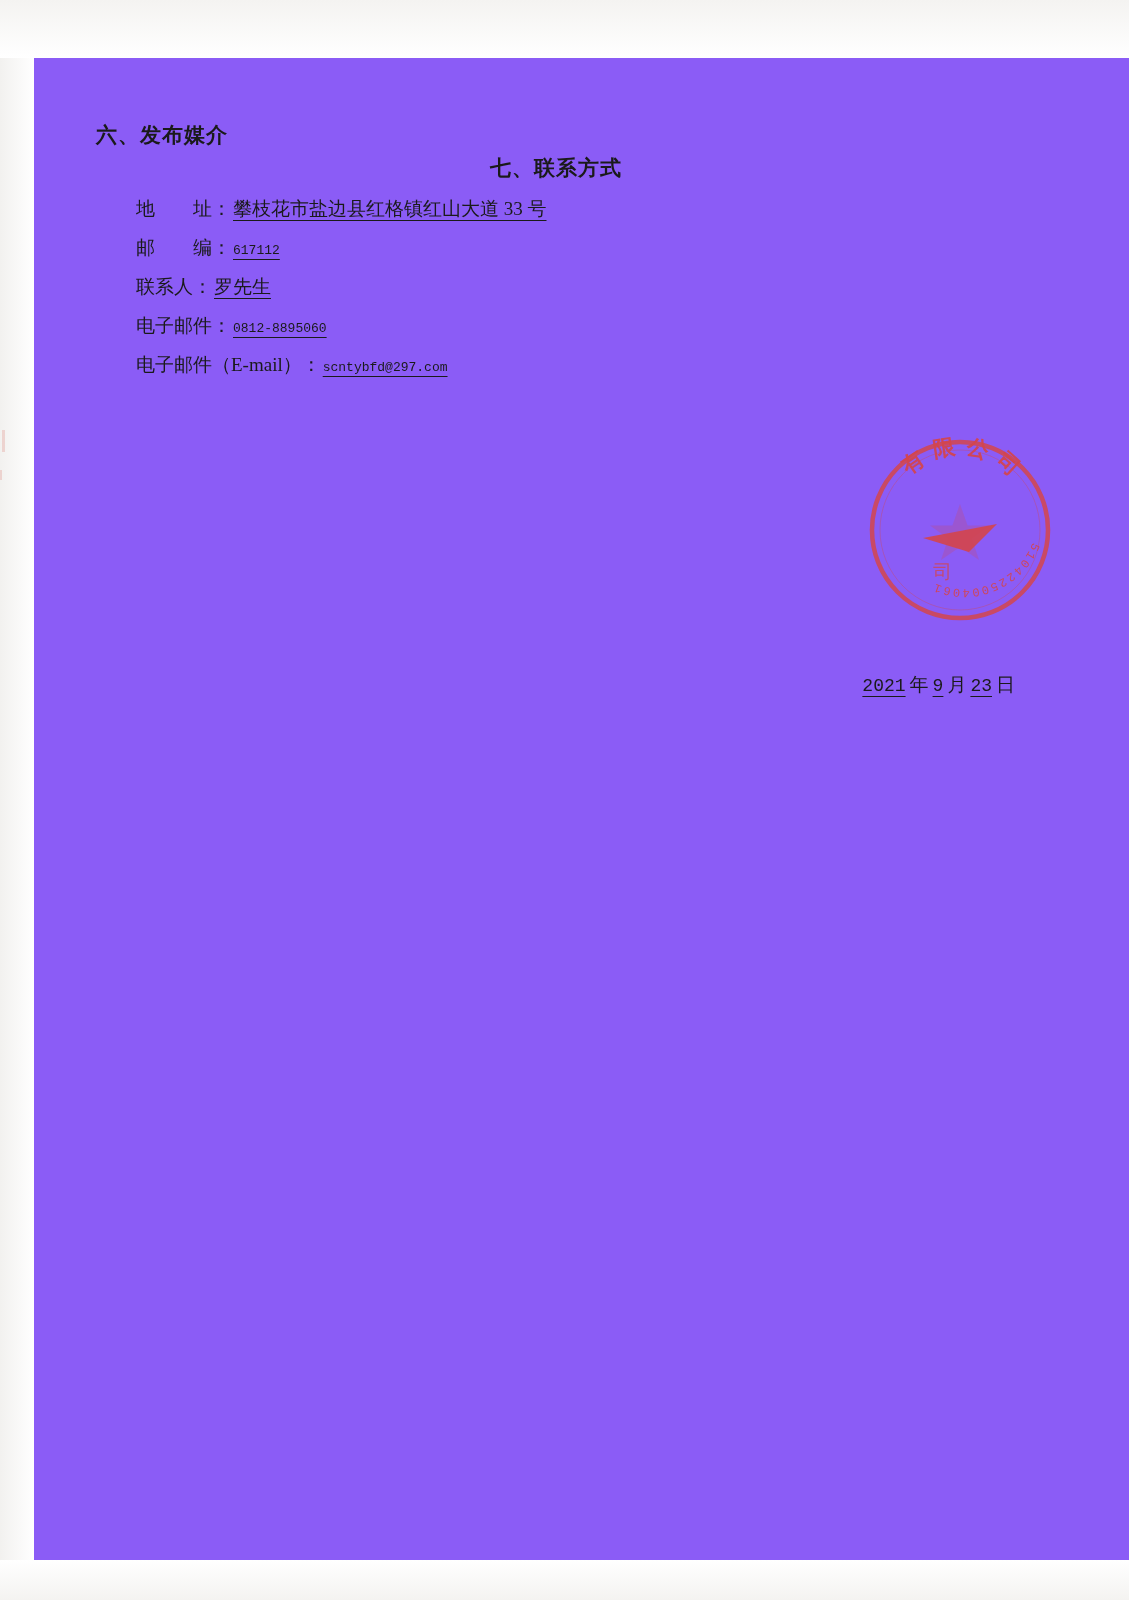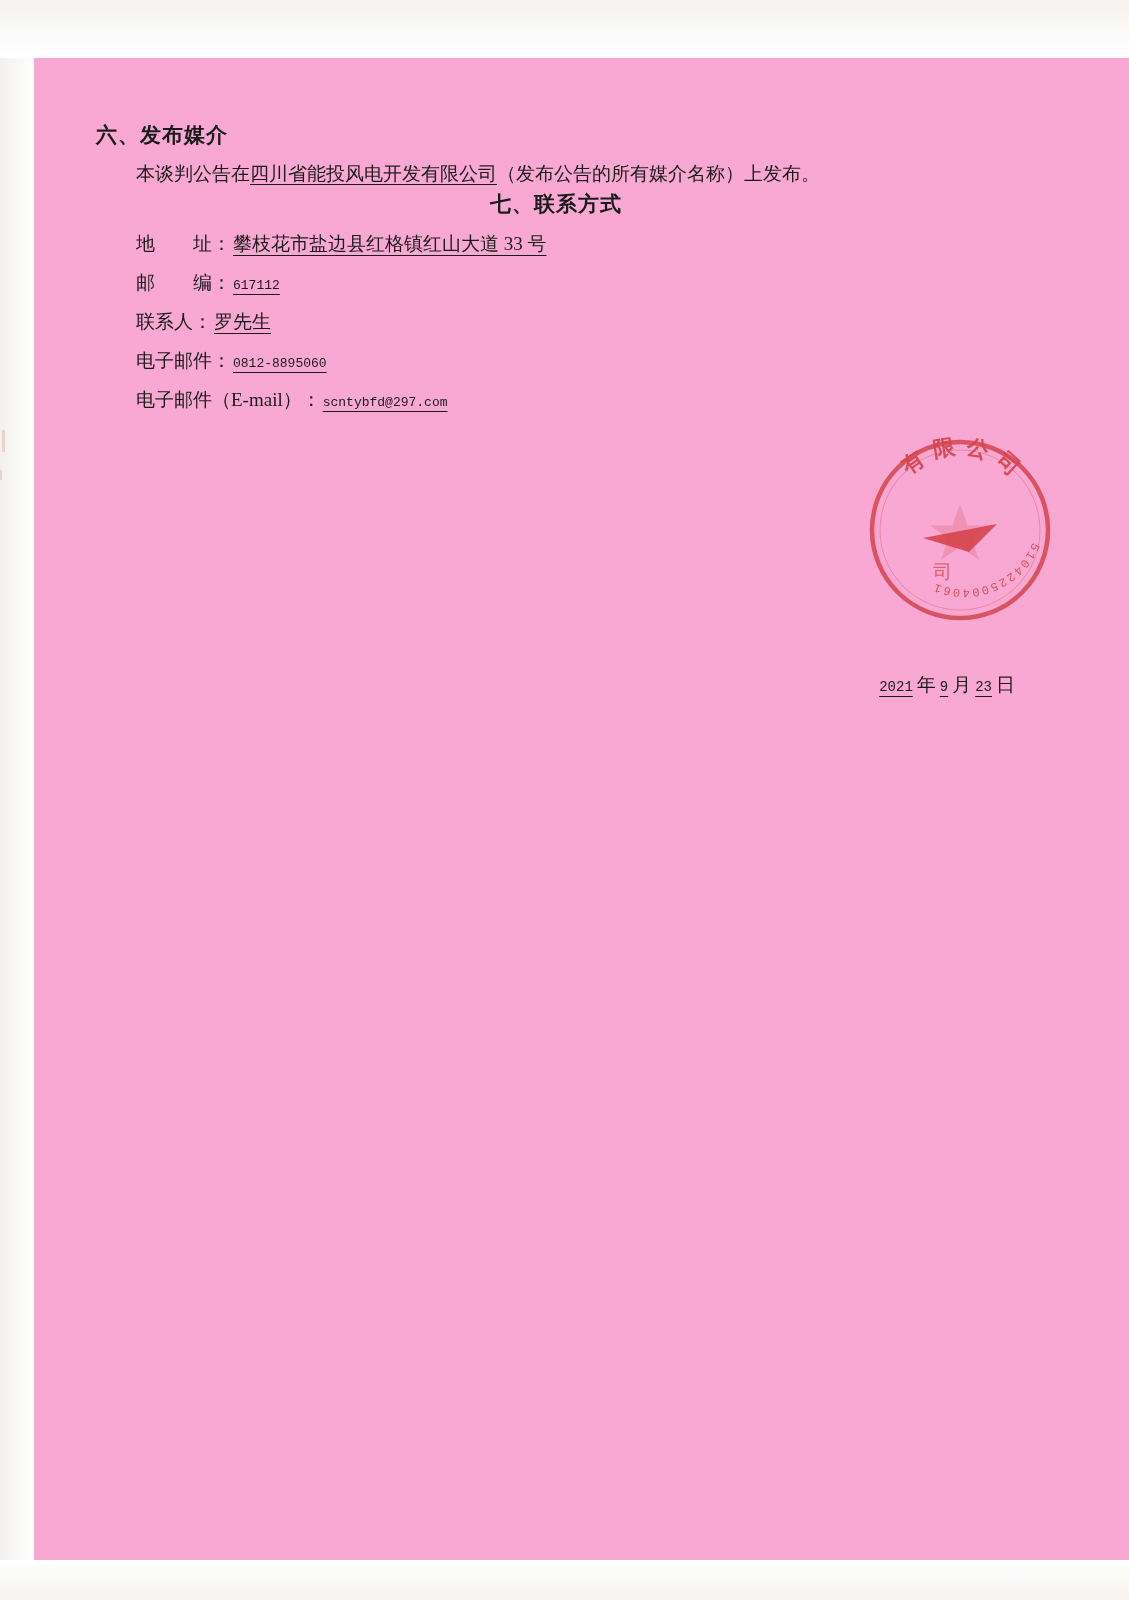--- a/index.html
+++ b/index.html
@@ -4,21 +4,21 @@
 <style>
   html, body {
     margin: 0;
     padding: 0;
     background: #ffffff;
   }
   .page {
     position: relative;
     width: 1129px;
     height: 1600px;
-    background: #f9a8d4;
+    background: #8b5cf6;
     overflow: hidden;
     font-family: "Liberation Serif", "DejaVu Serif", serif;
     color: #1a1a1a;
   }
   
   .scan-edge-left {
     position: absolute;
     left: 0; top: 0;
     width: 34px; height: 100%;
     background: linear-gradient(to right, #f2f1ef 0%, #ffffff 100%);
@@ -109,21 +109,21 @@
 
   .date-line {
     position: absolute;
     right: 112px;
     top: 672px;
     font-size: 19px;
     white-space: nowrap;
   }
   .date-num {
     font-family: "Liberation Mono", "DejaVu Sans Mono", monospace;
-    font-size: 14px;
+    font-size: 18px;
     text-decoration: underline;
     text-underline-offset: 5px;
     padding: 0 2px;
   }
   .date-unit {
     padding: 0 2px;
   }
 
   
   .seal {
@@ -144,23 +144,20 @@
   <div class="scan-edge-left"></div>
   <div class="scan-edge-top"></div>
   <div class="scan-edge-bottom"></div>
   <div class="scan-speck" style="left:2px; top:430px; width:3px; height:22px;"></div>
   <div class="scan-speck" style="left:0px; top:470px; width:2px; height:10px;"></div>
 
   <div class="content">
 
     <h2 class="section">六、发布媒介</h2>
 
-    <p class="para">
-      <span>本谈判公告在</span><span class="u-line">四川省能投风电开发有限公司</span><span>（发布公告的所有媒介名称）上发布。</span>
-    </p>
 
     <h2 class="section section-gap">七、联系方式</h2>
 
     <ul class="contact-list">
       <li class="contact-row">
         <span class="c-label">地　　址</span><span class="c-sep">：</span><span class="c-value">攀枝花市盐边县红格镇红山大道 33 号</span>
       </li>
       <li class="contact-row">
         <span class="c-label">邮　　编</span><span class="c-sep">：</span><span class="c-value mono">617112</span>
       </li>

